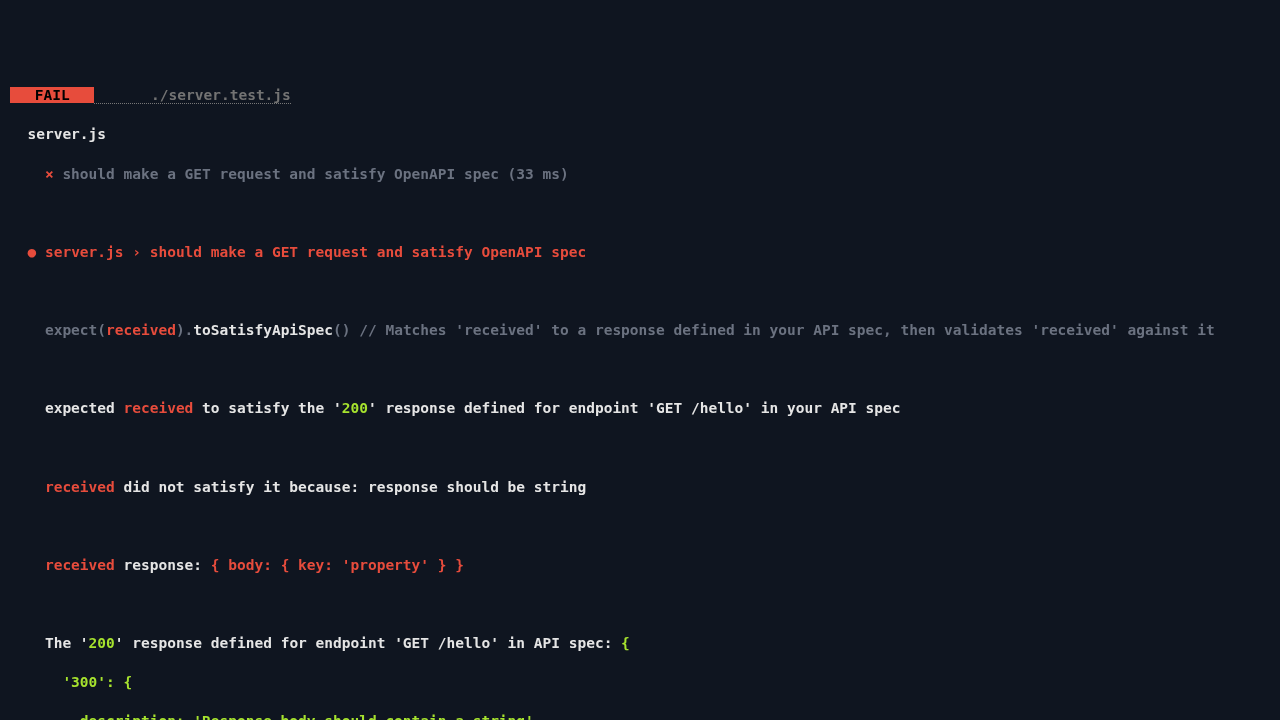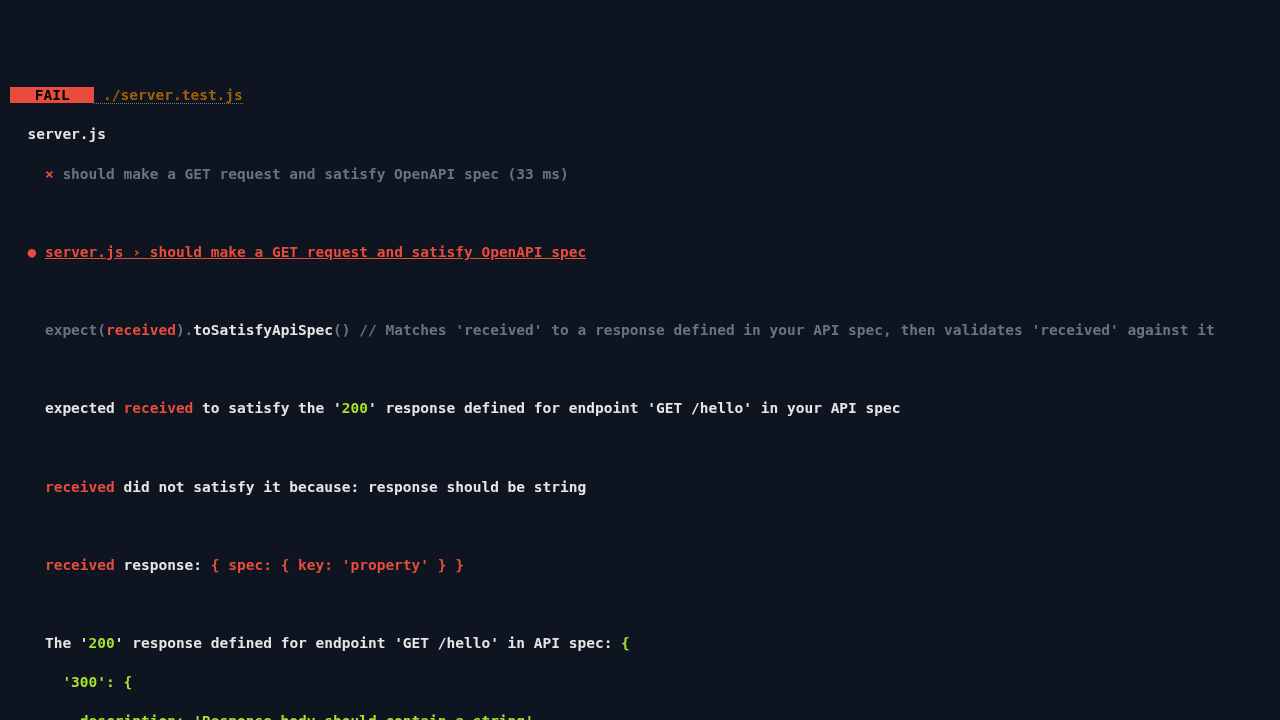--- a/index.html
+++ b/index.html
@@ -16,26 +16,26 @@
     width: 1280px;
     height: 720px;
   }
   .fail-badge {
     background: #e74c3c;
     color: #000;
     padding: 0 16px;
     font-weight: bold;
   }
   .dotted { border-bottom: 1px dotted #777; }
-  .file-path { color: #a16207; }
+  .file-path { color: #737373; padding-left: 48px; }
   .suite-name { color: #e5e5e5; }
   .x-mark { color: #e74c3c; }
   .dim { color: #6b7280; text-align: right; }
   .bullet { color: #e74c3c; }
-  .fail-title { color: #e74c3c; text-decoration: underline; }
+  .fail-title { color: #e74c3c; }
   .received { color: #e74c3c; }
   .white { color: #e5e5e5; }
   .comment { color: #6b7280; }
   .green { color: #a6e22e; }
 </style>
 </head>
 <body>
 
 
 
@@ -44,21 +44,21 @@
 <div>    <span class="x-mark">×</span> <span class="dim">should make a GET request and satisfy OpenAPI spec (33 ms)</span></div>
 <div> </div>
 <div>  <span class="bullet">●</span> <span class="fail-title">server.js › should make a GET request and satisfy OpenAPI spec</span></div>
 <div> </div>
 <div>    <span class="dim">expect(</span><span class="received">received</span><span class="dim">).</span><span class="white">toSatisfyApiSpec</span><span class="dim">()</span><span class="comment"> // Matches 'received' to a response defined in your API spec, then validates 'received' against it</span></div>
 <div> </div>
 <div>    <span class="white">expected </span><span class="received">received</span><span class="white"> to satisfy the '</span><span class="green">200</span><span class="white">' response defined for endpoint 'GET /hello' in your API spec</span></div>
 <div> </div>
 <div>    <span class="received">received</span><span class="white"> did not satisfy it because: response should be string</span></div>
 <div> </div>
-<div>    <span class="received">received</span><span class="white"> response: </span><span class="received">{ spec: { key: 'property' } }</span></div>
+<div>    <span class="received">received</span><span class="white"> response: </span><span class="received">{ body: { key: 'property' } }</span></div>
 <div> </div>
 <div>    <span class="white">The '</span><span class="green">200</span><span class="white">' response defined for endpoint 'GET /hello' in API spec: </span><span class="green">{</span></div>
 <div>    <span class="green">  '300': {</span></div>
 <div>    <span class="green">    description: 'Response body should contain a string',</span></div>
 
 
 
 
 
 

